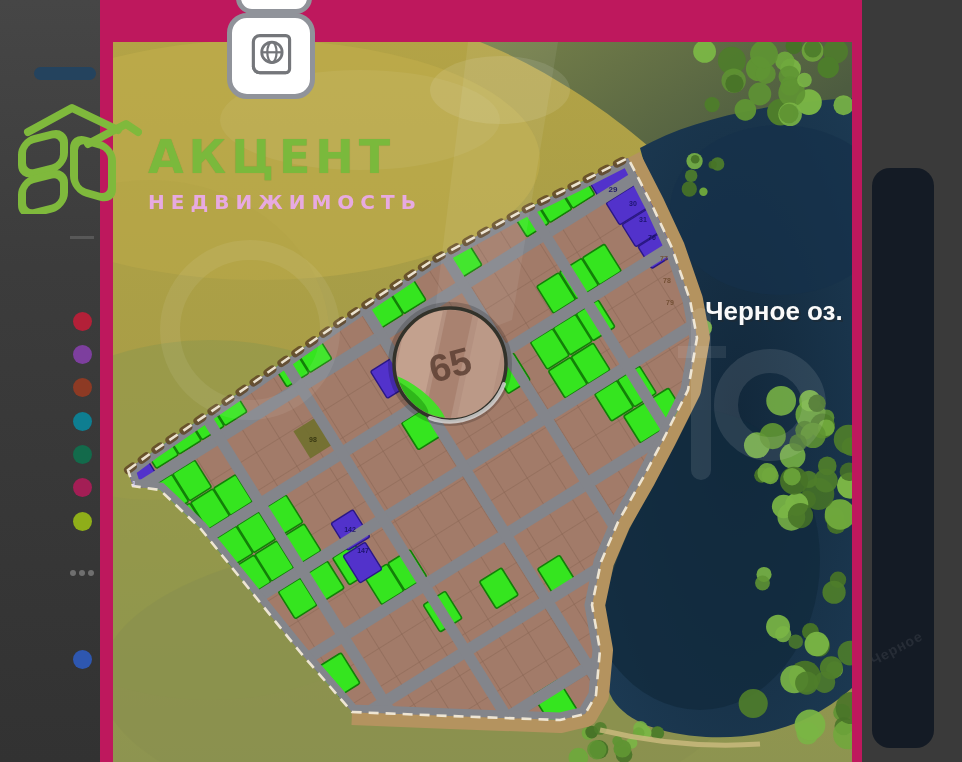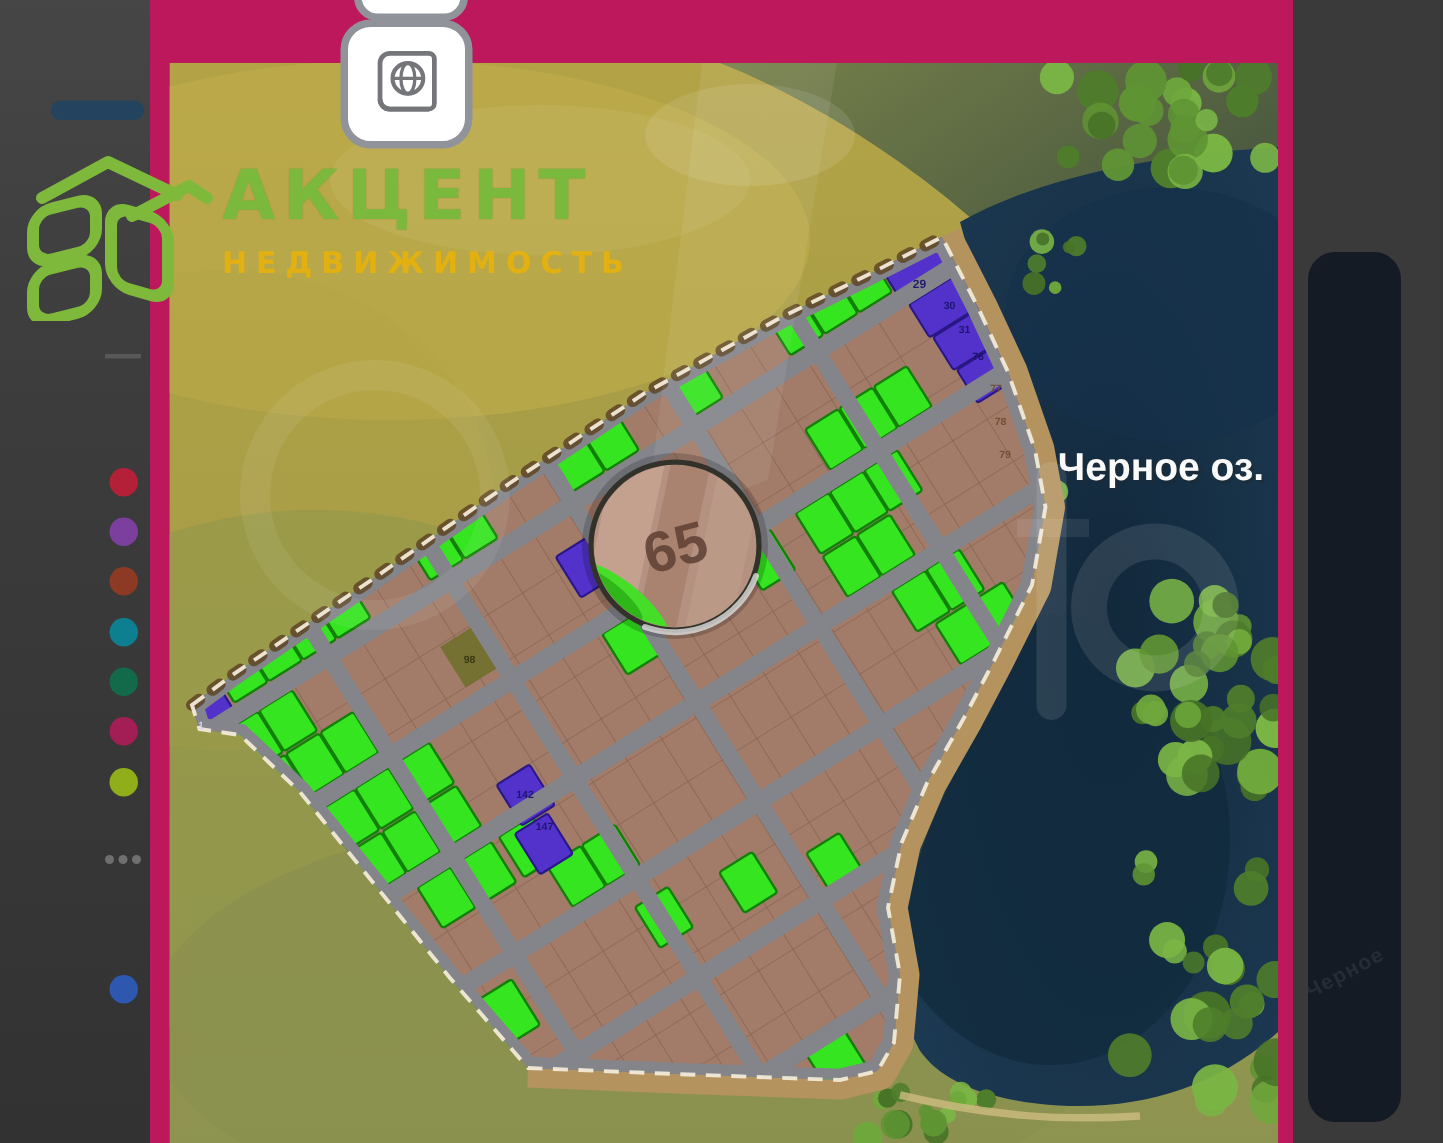--- a/index.html
+++ b/index.html
@@ -42,29 +42,29 @@
     position:absolute;left:13px;top:42px;width:739px;height:720px;
   }
   
   .icon-sq{
     position:absolute;background:#fff;border:5px solid #90939a;z-index:4;
   }
   .icon-partial{left:136px;top:-58px;width:66px;height:62px;border-radius:16px;}
   .icon-globe{left:127px;top:13px;width:78px;height:76px;border-radius:20px;
     display:flex;align-items:center;justify-content:center;}
   
-  .logo{position:absolute;left:14px;top:92px;z-index:5;display:flex;align-items:flex-start;}
+  .logo{position:absolute;left:14px;top:92px;z-index:5;display:flex;align-items:flex-end;}
   .logo-text{margin-left:6px;margin-top:14px;}
   .logo-title{
     color:#7ab93c;font-size:46px;font-weight:800;letter-spacing:5px;
     line-height:1.05;font-family:"DejaVu Sans","Liberation Sans",sans-serif;
     text-shadow:0 0 1px rgba(0,0,0,.15);
   }
   .logo-sub{
-    color:#eab308;font-size:20px;font-weight:700;letter-spacing:6px;opacity:.85;
+    color:#f0abfc;font-size:20px;font-weight:700;letter-spacing:6px;opacity:.85;
     font-family:"DejaVu Sans","Liberation Sans",sans-serif;margin-top:9px;
   }
 </style>
 </head>
 <body>
 
 <div class="left-strip">
   <div class="accent-bar"></div>
   <div class="faint-line"></div>
   <div id="legend-dots">

